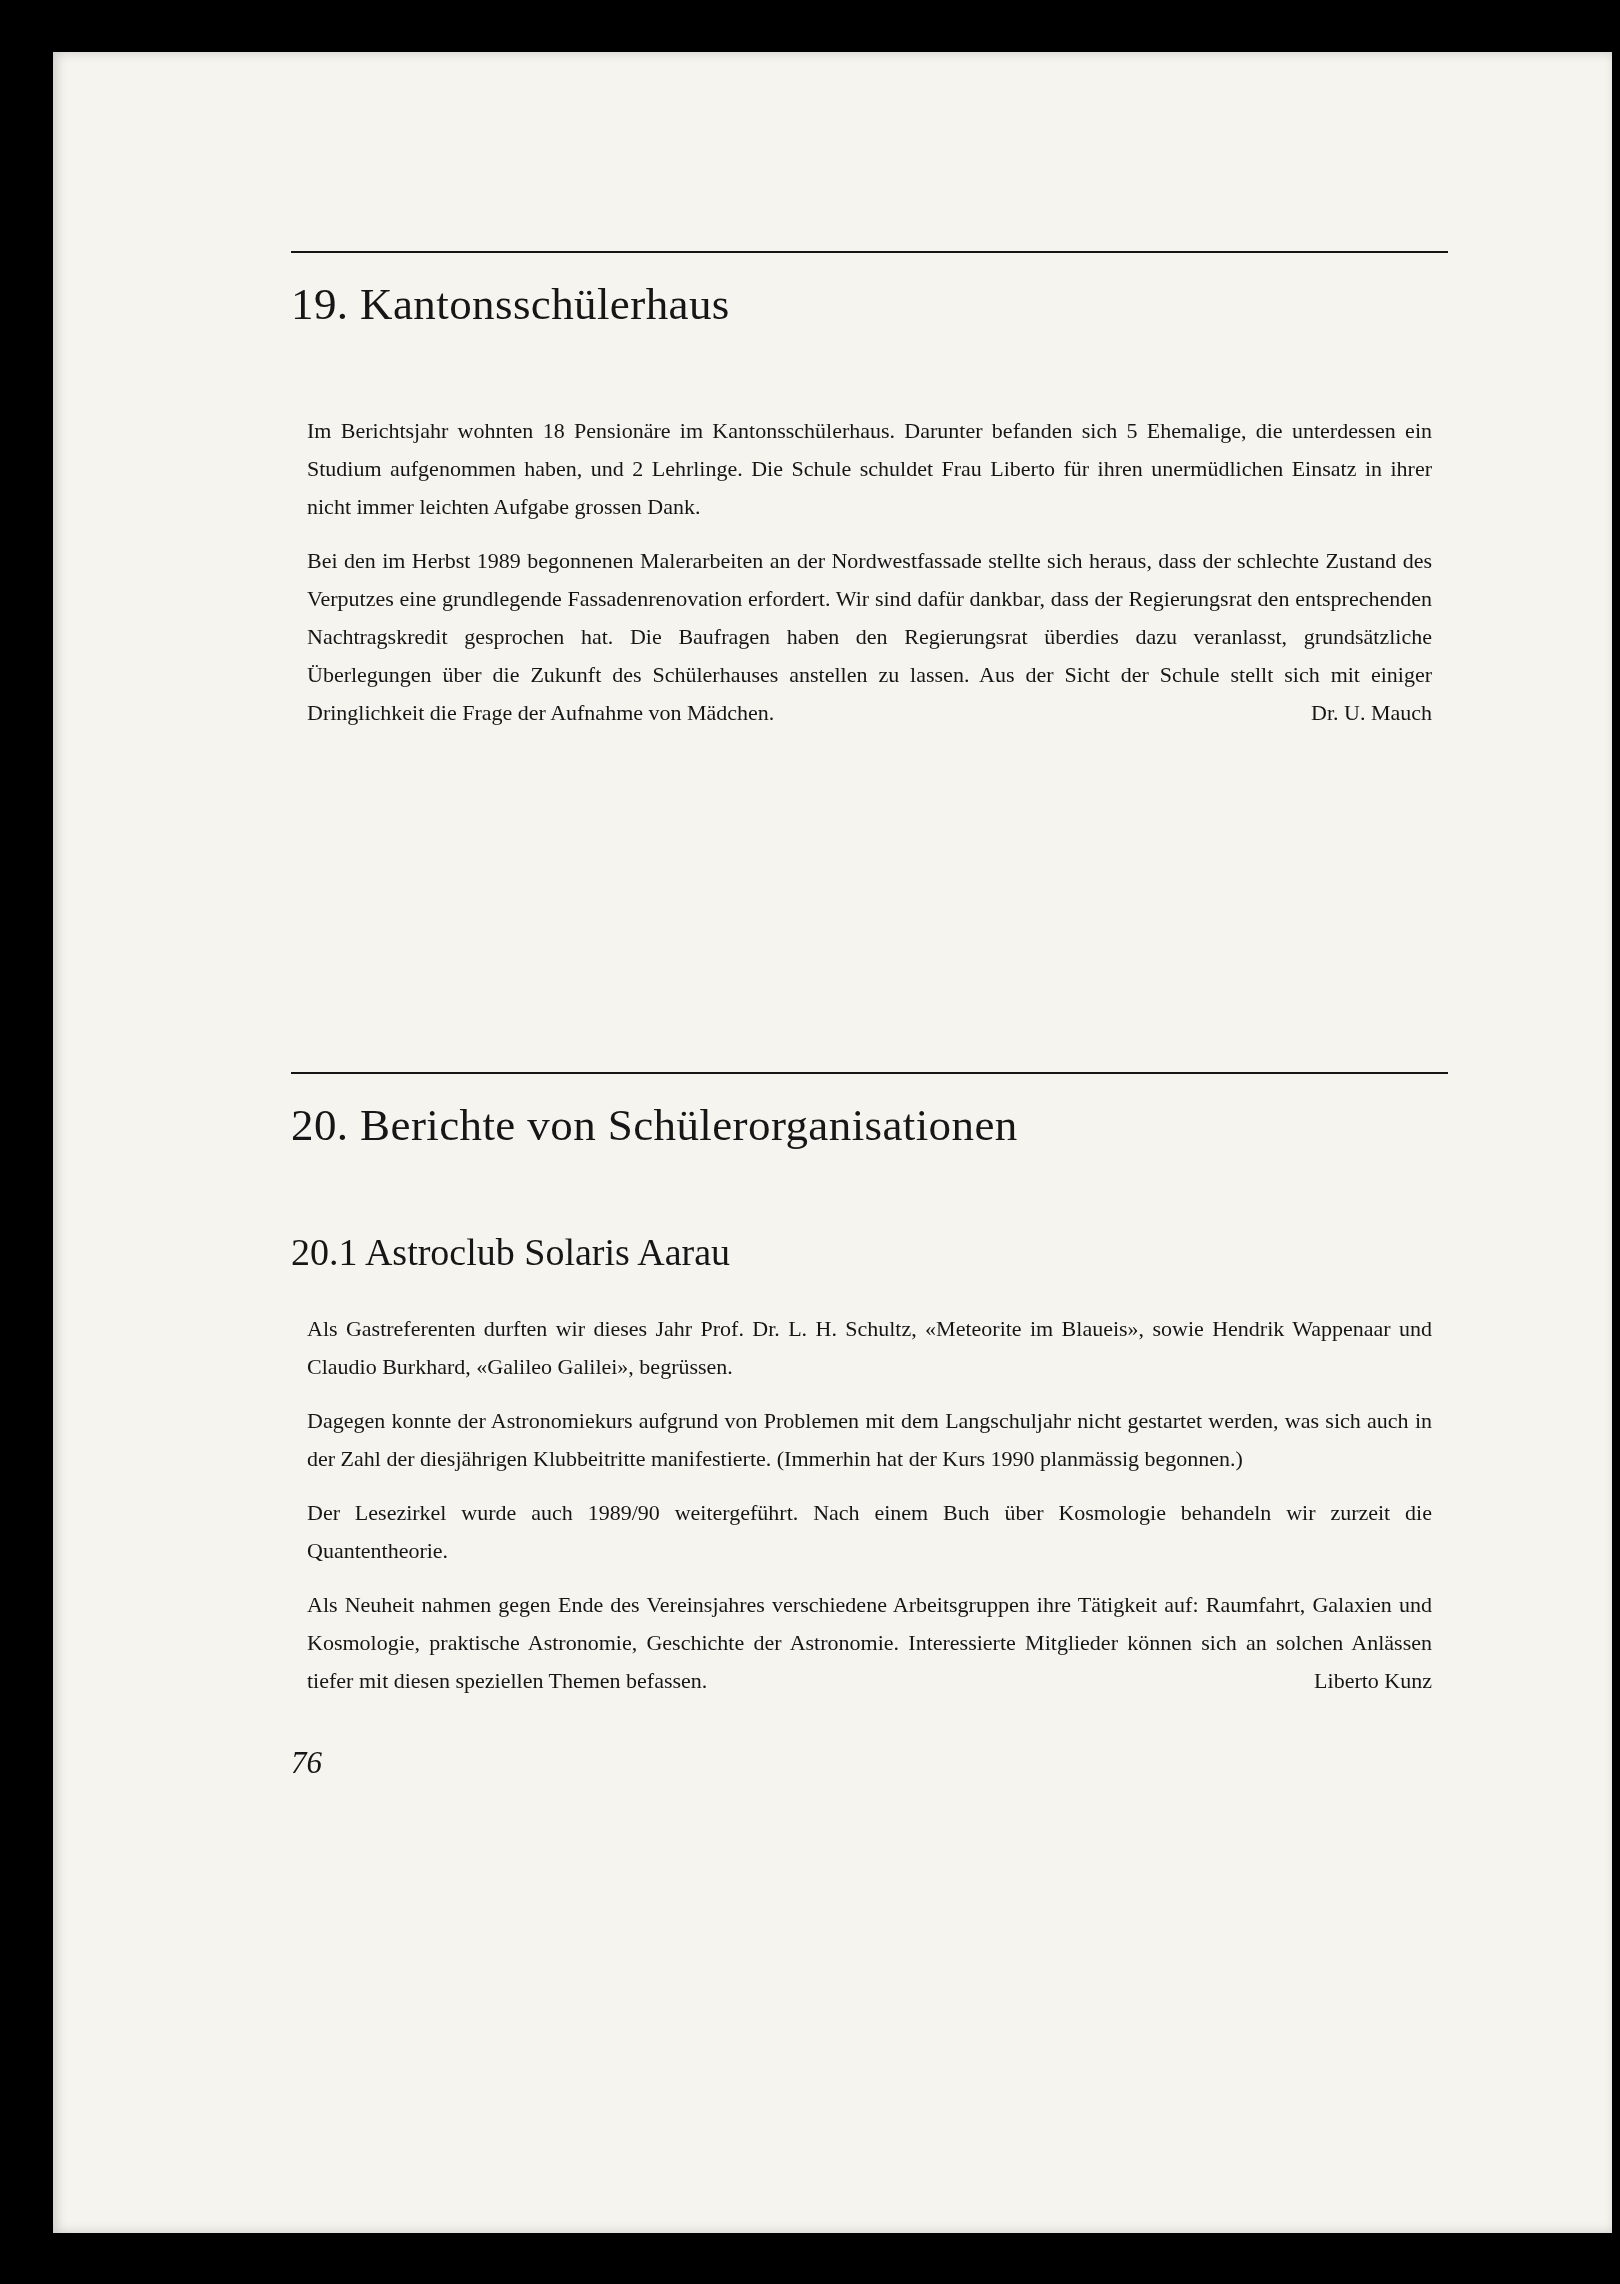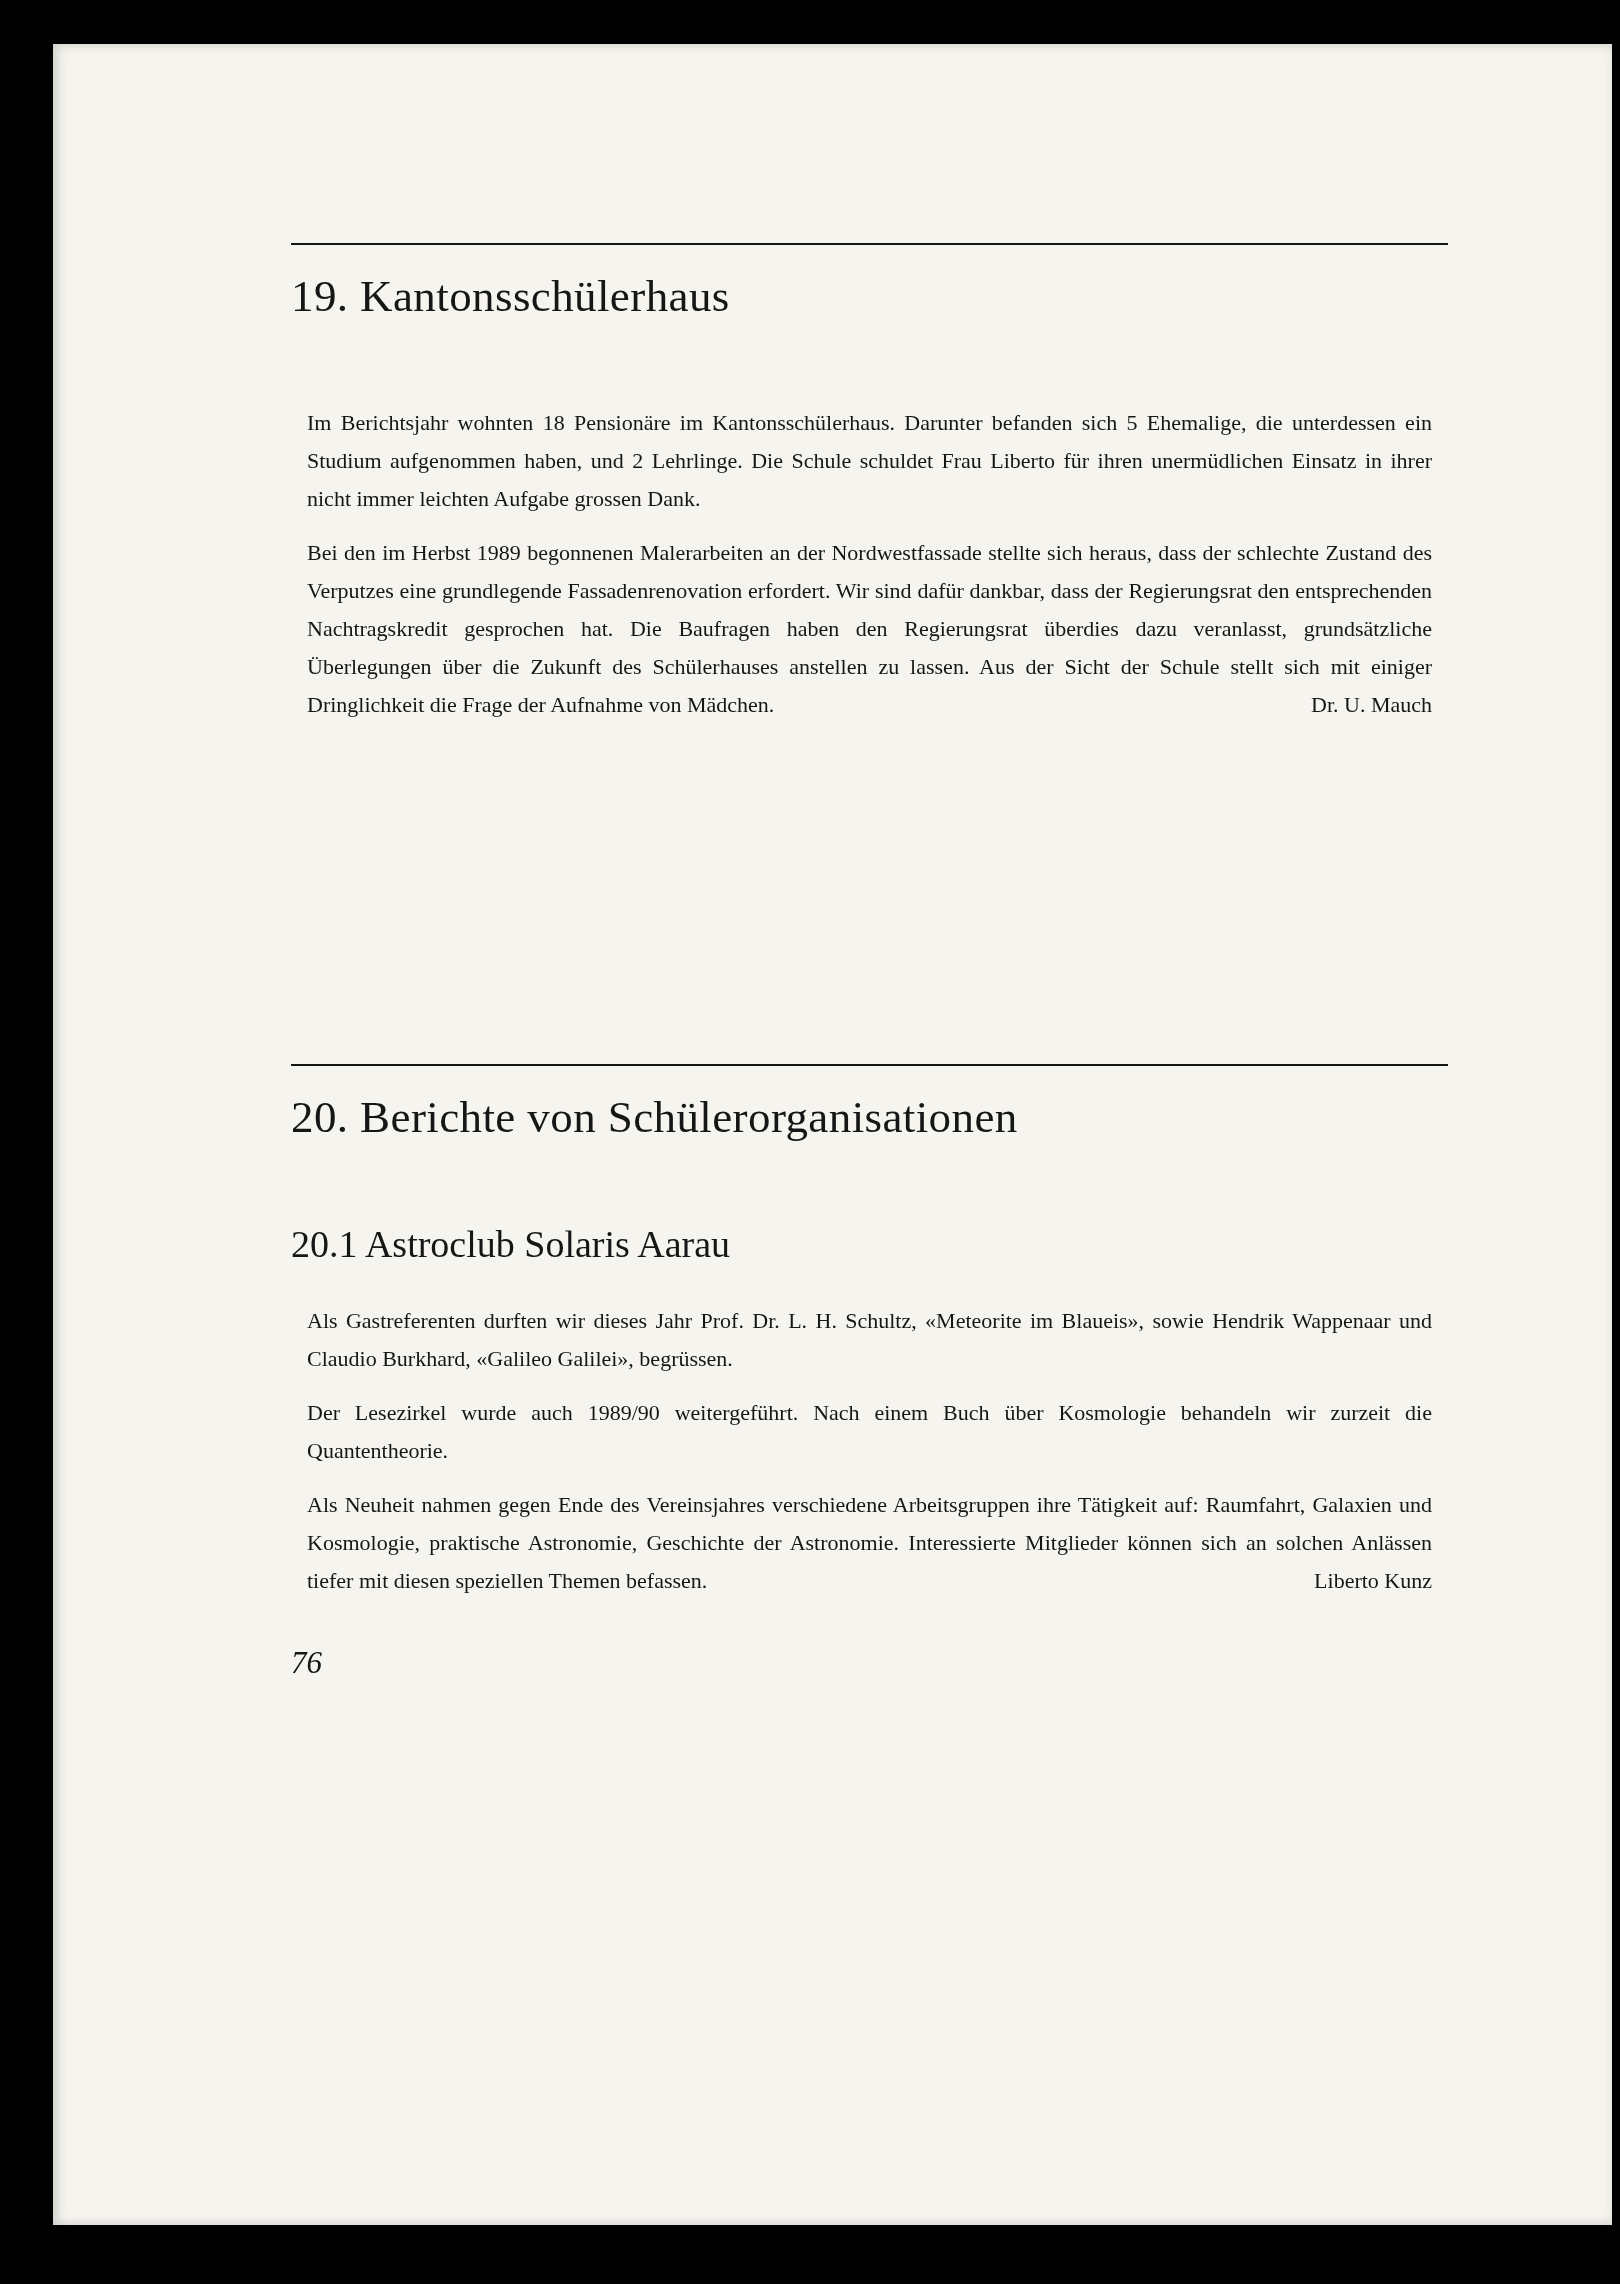--- a/index.html
+++ b/index.html
@@ -8,21 +8,21 @@
     width: 1620px;
     height: 2284px;
     position: relative;
     background: var(--background, #000000);
     font-family: "Liberation Serif", serif;
     overflow: hidden;
   }
   .page {
     position: absolute;
     left: 53px;
-    top: 44px;
+    top: 52px;
     width: 1559px;
     height: 2181px;
     background: var(--paper, #f5f4ef);
     box-shadow: inset 3.2px 0 11.3px rgba(0,0,0,0.18);
   }
   .content {
     position: absolute;
     left: 238px;
     top: 0;
     width: 1157px;
@@ -78,20 +78,21 @@
       <p class="para"><span>Bei den im Herbst 1989 begonnenen Malerarbeiten an der Nordwestfassade stellte sich heraus, dass der schlechte Zustand des Verputzes eine grundlegende Fassadenrenovation erfordert. Wir sind dafür dankbar, dass der Regierungsrat den entsprechenden Nachtragskredit gesprochen hat. Die Baufragen haben den Regierungsrat überdies dazu veranlasst, grundsätzliche Überlegungen über die Zukunft des Schülerhauses anstellen zu lassen. Aus der Sicht der Schule stellt sich mit einiger Dringlichkeit die Frage der Aufnahme von Mädchen.</span><span class="signature">Dr. U. Mauch</span></p>
     </section>
 
     <section>
       <hr class="rule rule-2">
       <h1 class="section-title">20. Berichte von Schülerorganisationen</h1>
 
       <h2 class="sub-title">20.1 Astroclub Solaris Aarau</h2>
 
       <p class="para sub-first-para">Als Gastreferenten durften wir dieses Jahr Prof. Dr. L. H. Schultz, «Meteorite im Blaueis», sowie Hendrik Wappenaar und Claudio Burkhard, «Galileo Galilei», begrüssen.</p>
+      <p class="para">Dagegen konnte der Astronomiekurs aufgrund von Problemen mit dem Langschuljahr nicht gestartet werden, was sich auch in der Zahl der diesjährigen Klubbeitritte manifestierte. (Immerhin hat der Kurs 1990 planmässig begonnen.)</p>
       <p class="para">Der Lesezirkel wurde auch 1989/90 weitergeführt. Nach einem Buch über Kosmologie behandeln wir zurzeit die Quantentheorie.</p>
       <p class="para"><span>Als Neuheit nahmen gegen Ende des Vereinsjahres verschiedene Arbeitsgruppen ihre Tätigkeit auf: Raumfahrt, Galaxien und Kosmologie, praktische Astronomie, Geschichte der Astronomie. Interessierte Mitglieder können sich an solchen Anlässen tiefer mit diesen speziellen Themen befassen.</span><span class="signature">Liberto Kunz</span></p>
     </section>
 
     <div class="page-number">76</div>
 
   </div>
 </div>
 
 

